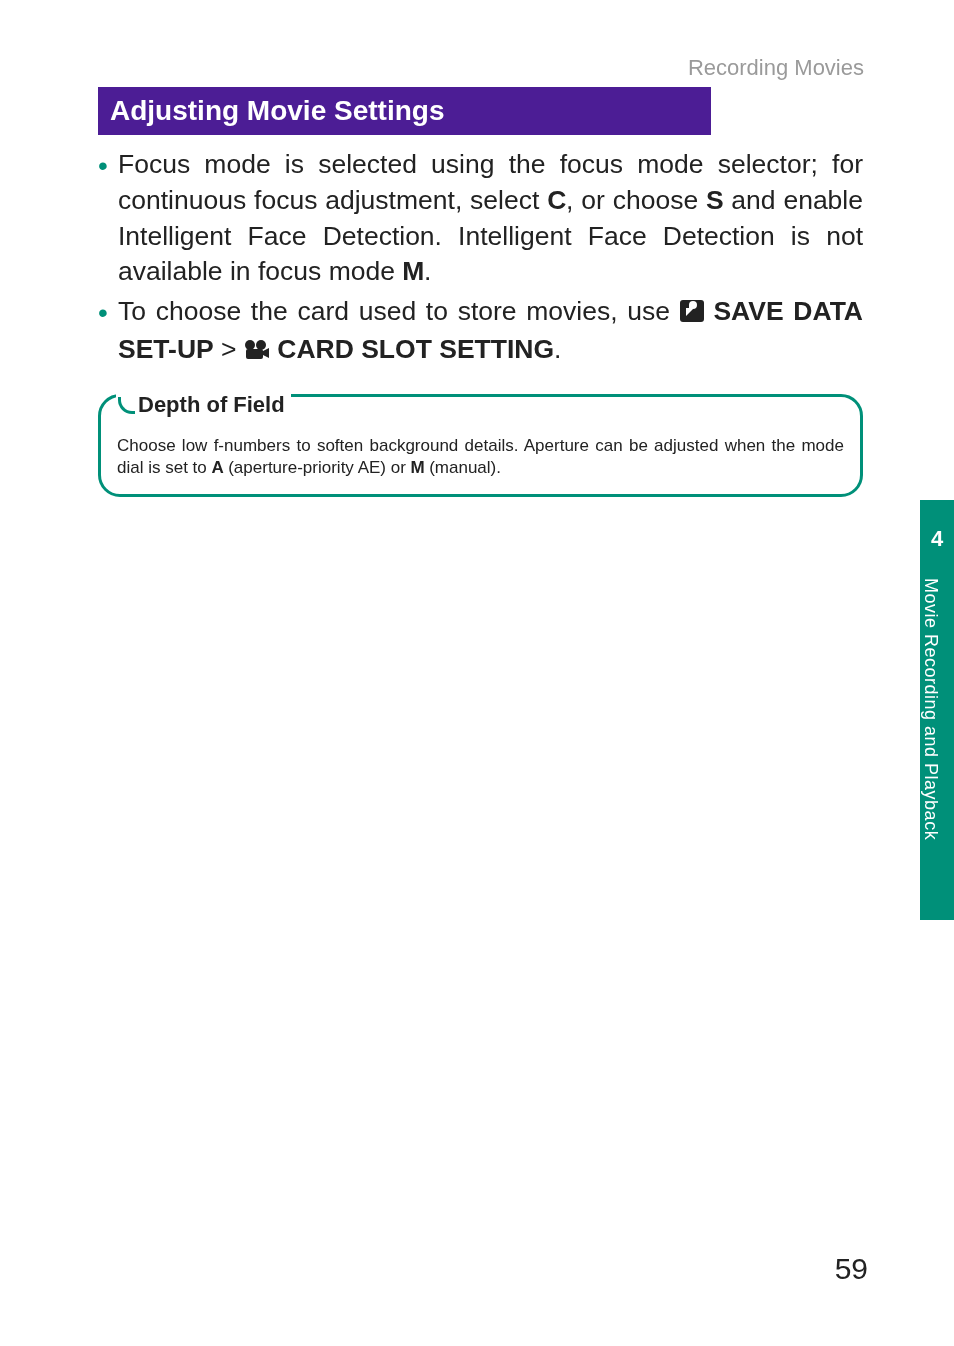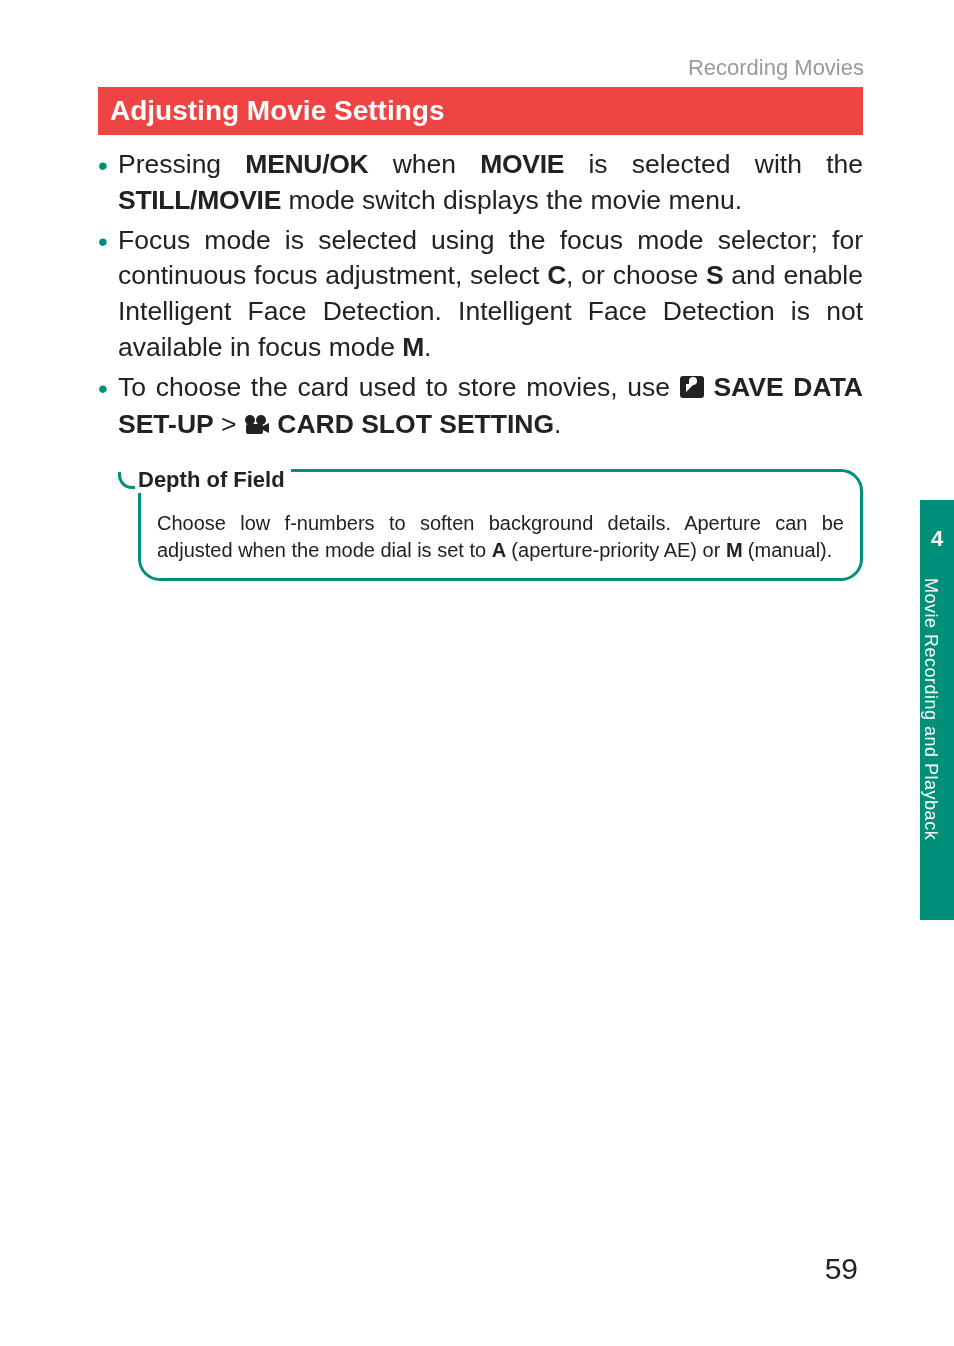--- a/index.html
+++ b/index.html
@@ -1,51 +1,48 @@
 <!DOCTYPE html>
 <html><head>
 <meta charset="utf-8">
 <style>
   * { box-sizing: border-box; margin: 0; padding: 0; }
   html, body { width: 954px; height: 1346px; font-family: "Segoe UI", "Helvetica Neue", Arial, sans-serif; background: #fff; color: #222; }
   .page { position: relative; width: 954px; height: 1346px; padding: 55px 0 0 98px; }
   .running-head { position: absolute; top: 55px; right: 90px; font-size: 22px; color: #9a9a9a; font-weight: 400; }
-  .section-bar { margin-top: 32px; background: #ef4444; color: #fff; font-weight: 600; font-size: 28px; padding: 8px 12px; width: 765px; }
+  .section-bar { margin-top: 32px; background: #4c1d95; color: #fff; font-weight: 600; font-size: 28px; padding: 8px 12px; width: 613px; }
   .body { width: 765px; margin-top: 12px; }
   .bullets { list-style: none; }
   .bullets li { position: relative; padding-left: 20px; font-size: 26.5px; line-height: 1.35; text-align: justify; margin-top: 4px; }
   .bullets li::before { content: "•"; position: absolute; left: 0; top: 0; color: #009079; font-size: 28px; line-height: 1.35; }
   .b { font-weight: 700; }
   .cond { font-weight: 700; font-stretch: condensed; letter-spacing: -0.3px; }
   .gt { font-family: "Segoe UI Symbol", Arial; }
   .icon-svg { display: inline-block; vertical-align: -2px; }
   .callout-wrap { position: relative; width: 765px; margin-top: 24px; }
-  .callout { border: 3px solid #009079; border-radius: 22px; padding: 38px 16px 14px 16px; font-size: 20px; line-height: 1.34; text-align: justify; margin-left: 40px; }
+  .callout { border: 3px solid #009079; border-radius: 22px; padding: 38px 16px 14px 16px; font-size: 17px; line-height: 1.34; text-align: justify; }
   .callout-title { position: absolute; top: -2px; left: 18px; background: #fff; padding: 0 6px 0 2px; font-weight: 700; font-size: 22px; }
   .callout-title::before { content: ""; display: inline-block; width: 14px; height: 14px; border: 3px solid #009079; border-top: none; border-right: none; border-radius: 0 0 0 14px; margin-right: 3px; vertical-align: -2px; }
   .side-tab { position: absolute; right: 0; top: 500px; width: 34px; height: 420px; background: #009079; color: #fff; }
   .side-tab-num { text-align: center; font-size: 22px; font-weight: 600; padding-top: 26px; }
   .side-tab-text { writing-mode: vertical-rl; text-orientation: mixed; font-size: 18px; padding: 26px 6px 0 0; letter-spacing: 0.5px; }
-  .page-num { position: absolute; right: 96px; bottom: 60px; font-size: 30px; }
+  .page-num { position: absolute; right: 86px; bottom: 60px; font-size: 30px; }
 </style>
 </head>
 <body>
 
 <div class="page">
 
   <div class="running-head">Recording Movies</div>
 
   <div class="section-bar">Adjusting Movie Settings</div>
 
   <div class="body">
     <ul class="bullets">
 
-      <li>
-        <span>Pressing </span><span class="cond">MENU/OK</span><span> when </span><span class="cond">MOVIE</span><span> is selected with the </span><span class="cond">STILL/MOVIE</span><span> mode switch displays the movie menu.</span>
-      </li>
 
 
       <li>
         <span>Focus mode is selected using the focus mode selector; for continuous focus adjustment, select </span><span class="cond">C</span><span>, or choose </span><span class="cond">S</span><span> and enable Intelligent Face Detection. Intelligent Face Detection is not available in focus mode </span><span class="cond">M</span><span>.</span>
       </li>
 
       <li>
         <span>To choose the card used to store movies, use </span><span class="icon-svg"><svg width="24" height="22" viewBox="0 0 24 22">
               <rect x="0" y="0" width="24" height="22" rx="3" fill="#222"></rect>
               <path d="M6 16 L13 9 A4 4 0 1 0 9 5 L9 8 L6 8 Z" fill="#fff"></path>

